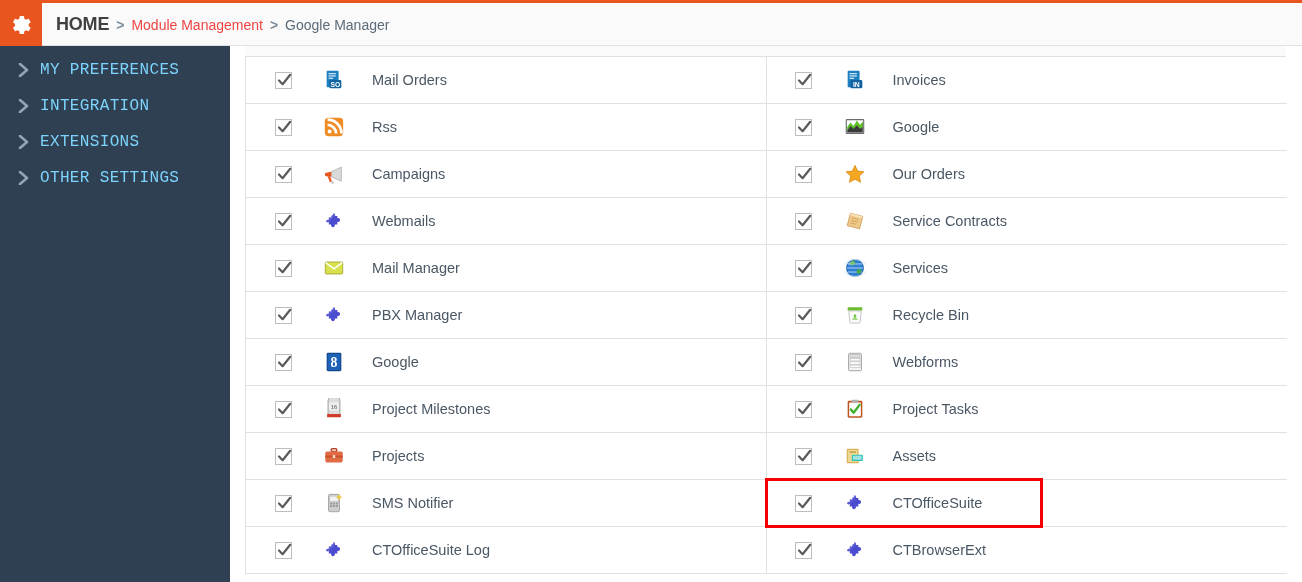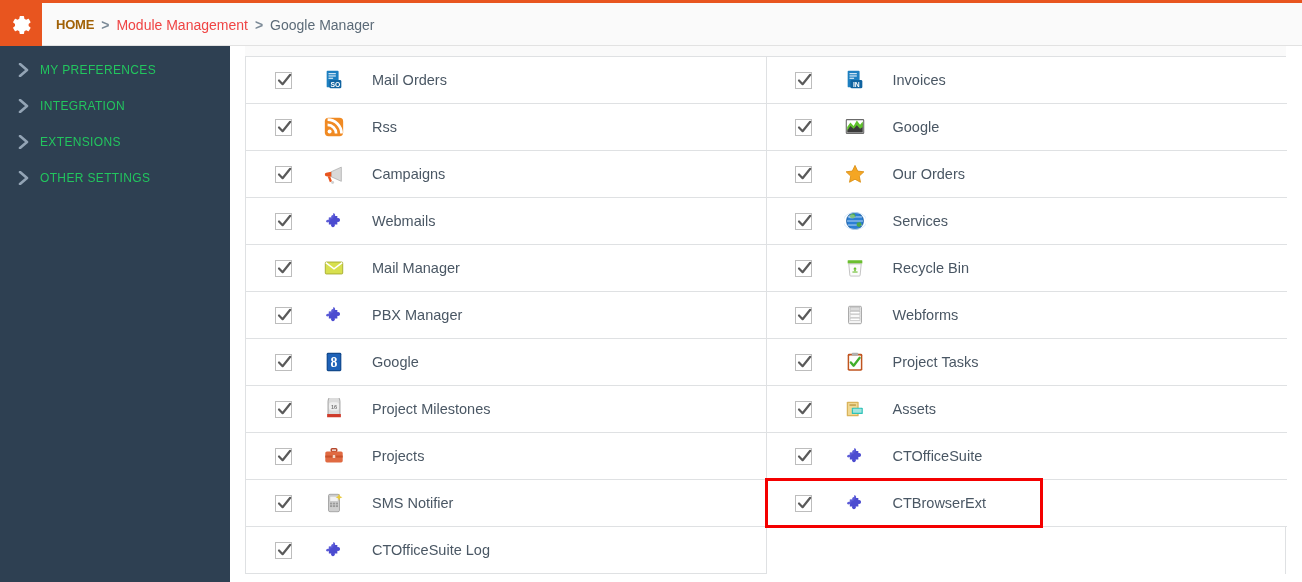--- a/index.html
+++ b/index.html
@@ -37,23 +37,23 @@
     display: flex; align-items: center; justify-content: center;
   }
   .gear-tile svg { display: block; }
   .breadcrumb {
     position: absolute; left: 56px; top: 0; height: 43px;
     display: flex; align-items: center;
     white-space: nowrap;
   }
   .bc-home {
     font-family: "Liberation Sans", sans-serif;
-    font-size: 13px;
+    font-size: 18px;
     font-weight: bold;
-    color: #a16207;
+    color: #404040;
     letter-spacing: -0.2px;
     text-align: center;
   }
   .bc-sep {
     font-size: 14px;
     color: #7b8a97;
     margin: 0 7px;
     font-weight: bold;
   }
   .bc-item {
@@ -76,23 +76,24 @@
     cursor: pointer;
   }
   .side-chevron {
     width: 16px; height: 16px;
     margin-right: 8px;
     display: flex; align-items: center; justify-content: center;
     flex: 0 0 auto;
   }
   .side-chevron svg { display: block; }
   .side-label {
-    font-size: 12px;
-    color: #22c55e;
+    font-size: 16px;
+    color: #7dd3fc;
     letter-spacing: 0.35px;
+    font-family: Liberation Mono, monospace;
   }
 
   
   .content {
     position: absolute; left: 230px; top: 46px;
     width: 1072px; height: 536px;
     background: #ffffff;
     overflow: hidden;
   }
   .table-wrap {
@@ -483,20 +484,37 @@
             <div class="row">
               <div class="cb-cell">
                 <span class="cbox">
                   <svg width="15" height="15" viewBox="0 0 15 15">
                     <path d="M2 7.5 L5.6 11.2 L13.2 1.8" fill="none" stroke="#5a5a5a" stroke-width="2.2" stroke-linecap="round" stroke-linejoin="round"></path>
                   </svg>
                 </span>
               </div>
               <div class="icon-cell">
                 <svg class="mod-icon" viewBox="0 0 24 24" xmlns="http://www.w3.org/2000/svg">
+                  <path d="M7 3.5 L20.5 7 L17 20.5 L3.5 17z" fill="#f0c98a" stroke="#c89b52" stroke-width="0.9"></path>
+                  <path d="M7 3.5 L20.5 7 L19 9 L6 5.5z" fill="#f8e2bb"></path>
+                  <path d="M8.5 8.5 L16 10.5 M7.8 11.3 L15.3 13.3 M7.1 14 L13 15.6" stroke="#c89b52" stroke-width="0.9" fill="none"></path>
+                </svg>
+              </div>
+              <div class="mod-label">Service Contracts</div>
+            </div>
+            <div class="row">
+              <div class="cb-cell">
+                <span class="cbox">
+                  <svg width="15" height="15" viewBox="0 0 15 15">
+                    <path d="M2 7.5 L5.6 11.2 L13.2 1.8" fill="none" stroke="#5a5a5a" stroke-width="2.2" stroke-linecap="round" stroke-linejoin="round"></path>
+                  </svg>
+                </span>
+              </div>
+              <div class="icon-cell">
+                <svg class="mod-icon" viewBox="0 0 24 24" xmlns="http://www.w3.org/2000/svg">
                   <circle cx="12" cy="12" r="9.2" fill="#2b7fd4" stroke="#1c5ea3" stroke-width="1"></circle>
                   <path d="M12 2.8 a13 9.2 0 0 0 0 18.4 a13 9.2 0 0 0 0 -18.4z" fill="none" stroke="#cfe6f9" stroke-width="1"></path>
                   <path d="M3 12 h18 M4.4 7.6 h15.2 M4.4 16.4 h15.2" stroke="#cfe6f9" stroke-width="0.9" fill="none"></path>
                   <path d="M6 6 a8 8 0 0 1 5 -2.5 l1.8 3.2 -2.8 2.6 -3 -1z" fill="#4aa74a"></path>
                   <path d="M14 14 l3.8 -.8 1.6 3 -3 2.6 -2.6 -1.6z" fill="#4aa74a"></path>
                   <ellipse cx="8.5" cy="7" rx="3.4" ry="2.2" fill="#ffffff" opacity="0.3"></ellipse>
                 </svg>
               </div>
               <div class="mod-label">Services</div>
             </div>

